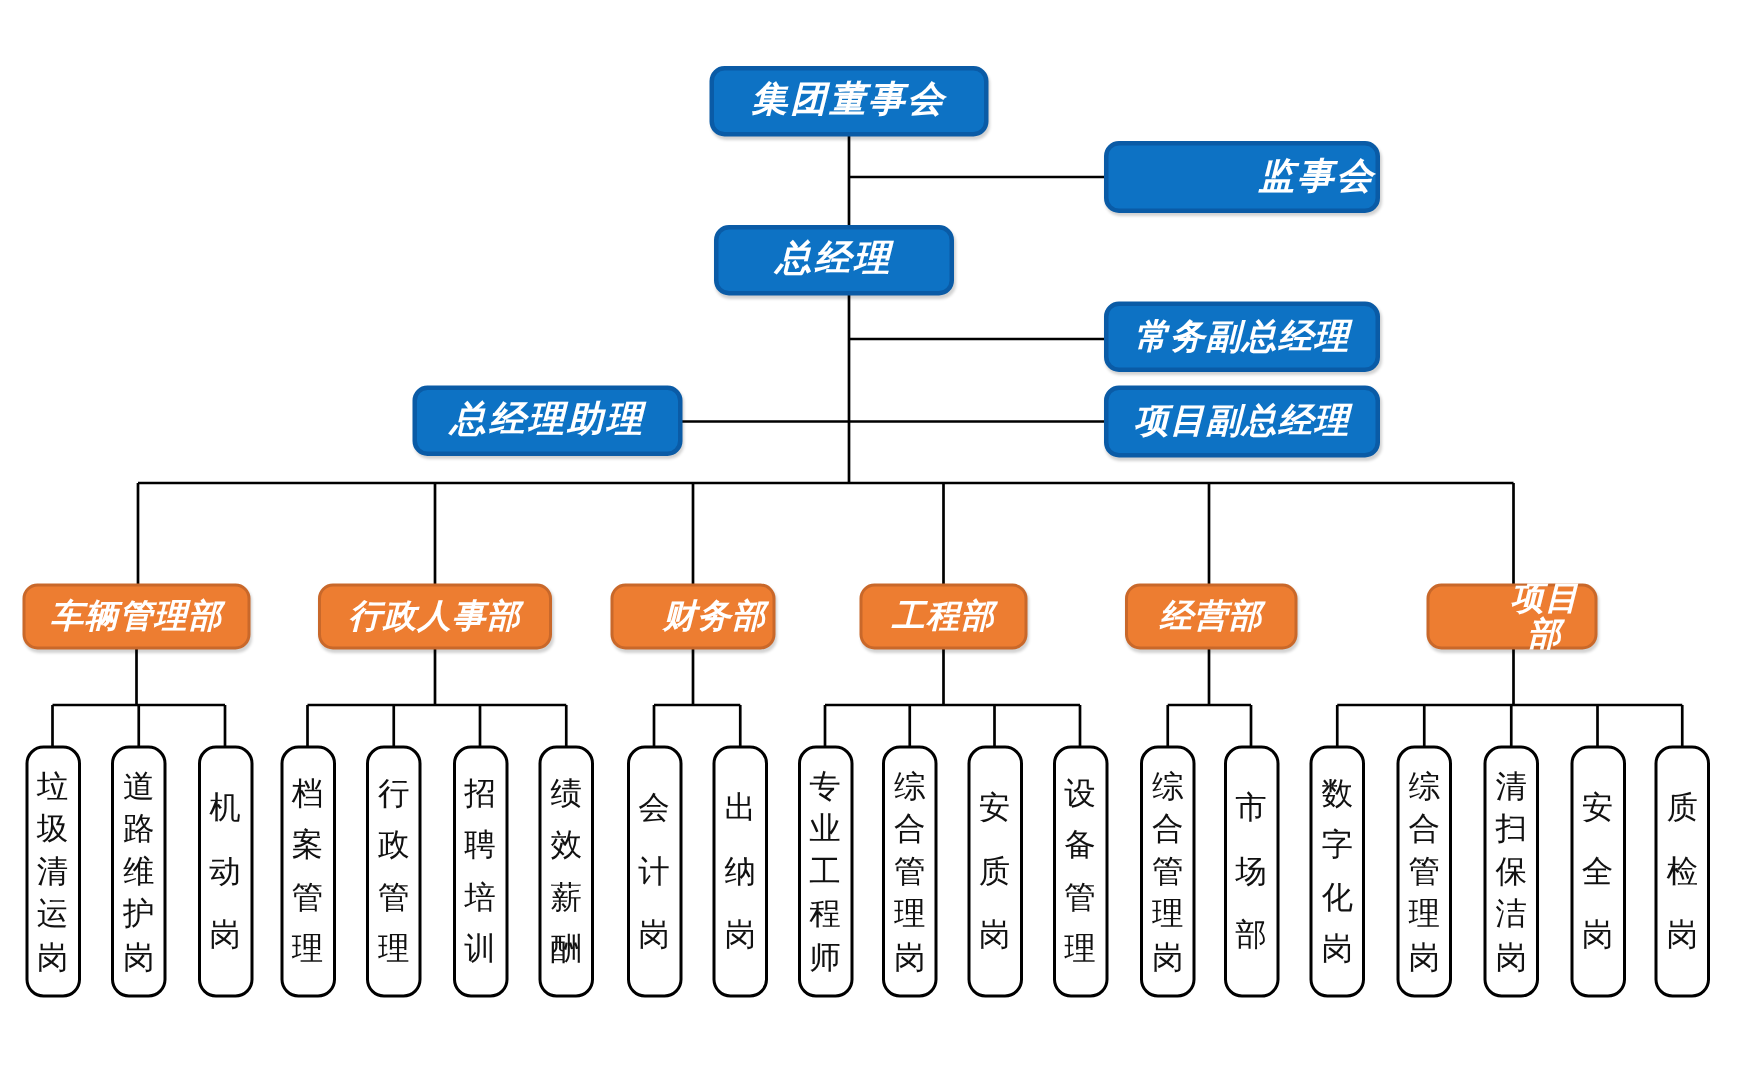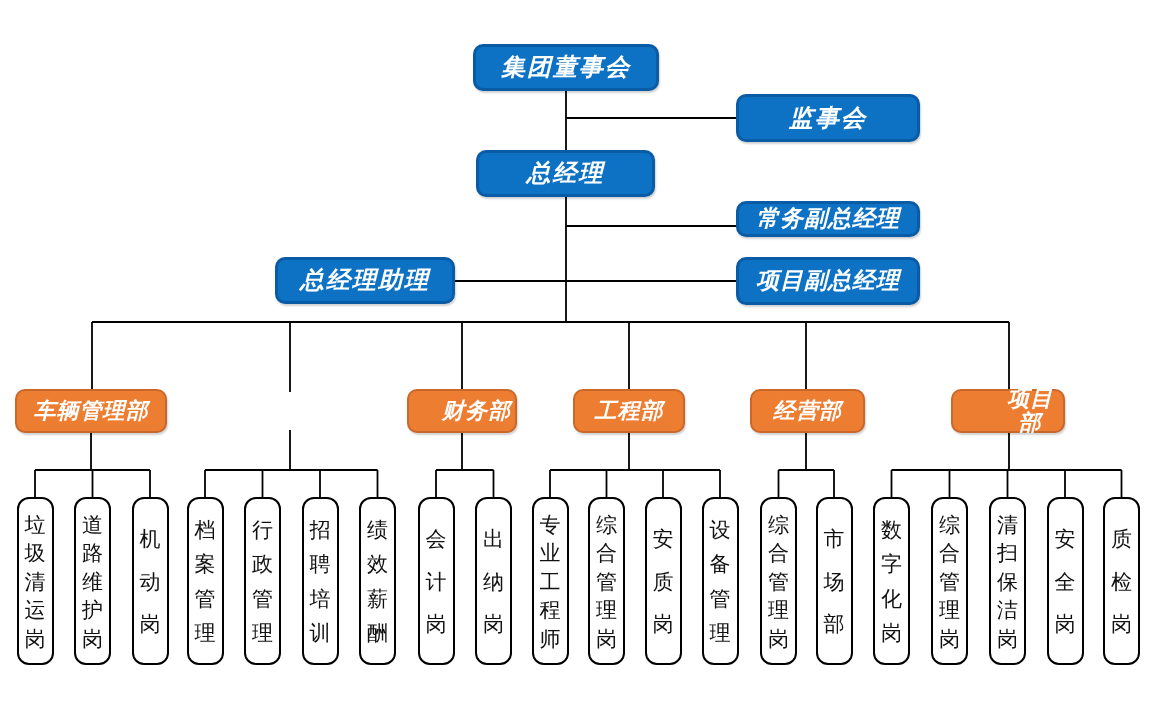--- a/index.html
+++ b/index.html
@@ -123,38 +123,41 @@
     <line x1="891.5" y1="470" x2="891.5" y2="499"></line>
     <line x1="949.5" y1="470" x2="949.5" y2="499"></line>
     <line x1="1007.5" y1="470" x2="1007.5" y2="499"></line>
     <line x1="1065" y1="470" x2="1065" y2="499"></line>
     <line x1="1121.5" y1="470" x2="1121.5" y2="499"></line>
   </svg>
 
   <div class="node exec" style="left:473px; top:44px; width:186px; height:47px;">
     <span class="label">集团董事会</span>
   </div>
-  <div class="node exec" style="left:736px; top:94px; width:184px; height:48px;">
+  <div class="node exec" style="left:736px; top:94px; width:184px; height:48px;justify-content:flex-end;">
     <span class="label">监事会</span>
   </div>
-  <div class="node exec" style="left:476px; top:150px; width:179px; height:47px;">
+  <div class="node exec" style="left:476px; top:150px; width:160px; height:47px;">
     <span class="label">总经理</span>
   </div>
-  <div class="node exec" style="left:736px; top:201px; width:184px; height:36px; font-size:23px; letter-spacing:1px;">
+  <div class="node exec" style="left:736px; top:201px; width:184px; height:47px; font-size:23px; letter-spacing:1px;">
     <span class="label">常务副总经理</span>
   </div>
   <div class="node exec" style="left:243px; top:257px; width:180px; height:47px;margin-left:32px;">
     <span class="label">总经理助理</span>
   </div>
   <div class="node dept" style="left:15px; top:389px; width:152px; height:44px;">
     <span class="label">车辆管理部</span>
   </div>
 
   <div class="node exec" style="left:736px; top:257px; width:184px; height:48px; font-size:23px; letter-spacing:1px;">
     <span class="label">项目副总经理</span>
+  </div>
+  <div class="node dept" style="left:212px; top:389px; width:156px; height:44px;">
+    <span class="label">行政人事部</span>
   </div>
   <div class="node dept" style="left:407px; top:389px; width:110px; height:44px;padding-left:29px;">
     <span class="label">财务部</span>
   </div>
   <div class="node dept" style="left:573px; top:389px; width:112px; height:44px;text-align:right;">
     <span class="label">工程部</span>
   </div>
   <div class="node dept" style="left:750px; top:389px; width:115px; height:44px;">
     <span class="label">经营部</span>
   </div>

